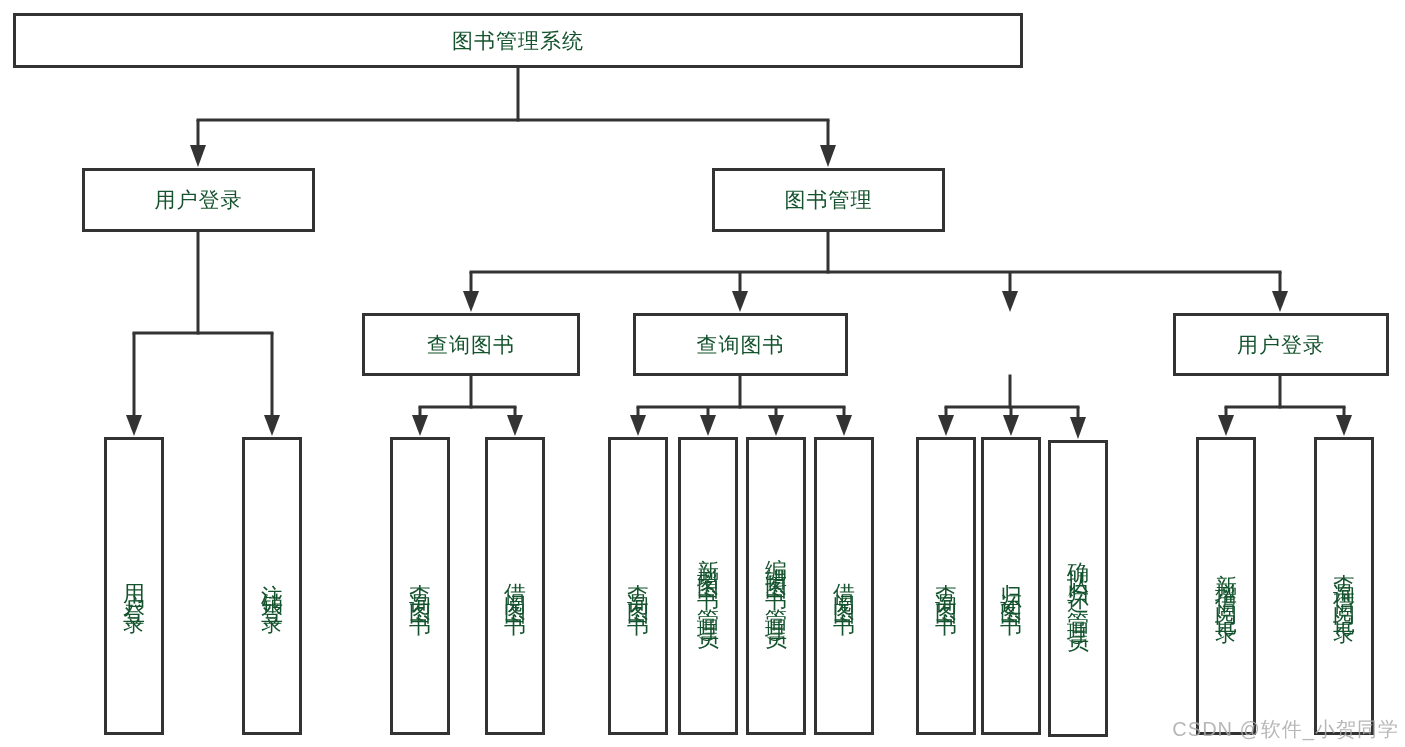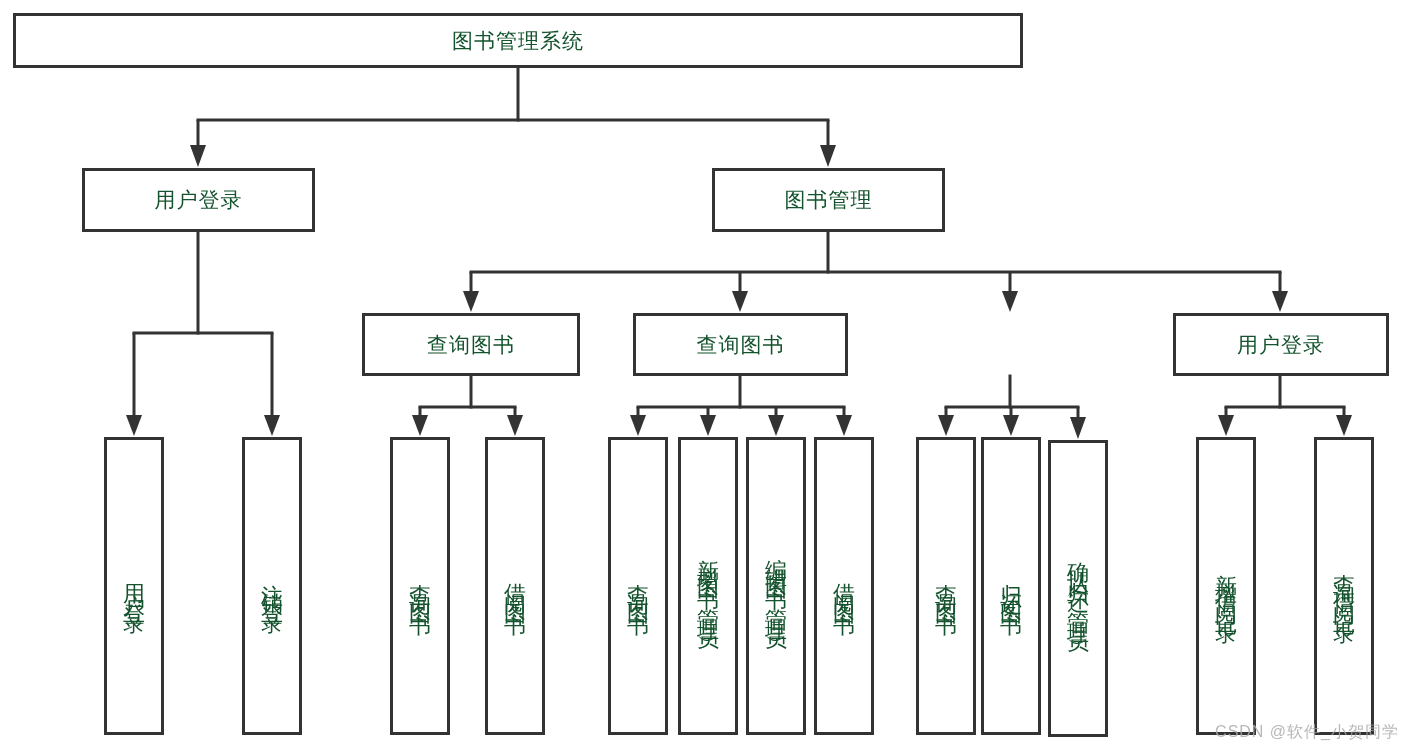--- a/index.html
+++ b/index.html
@@ -45,21 +45,21 @@
     text-orientation: mixed;
     font-size: 22px;
     letter-spacing: 10px;
     line-height: 1;
     white-space: nowrap;
   }
   .watermark {
     position: absolute;
     right: 6px;
     bottom: 4px;
-    font-size: 16px;
+    font-size: 20px;
     color: rgba(170, 170, 170, 0.85);
     z-index: 5;
     white-space: nowrap;
     letter-spacing: 1px;
   }
 </style>
 </head>
 <body>
 
 <div class="stage">

